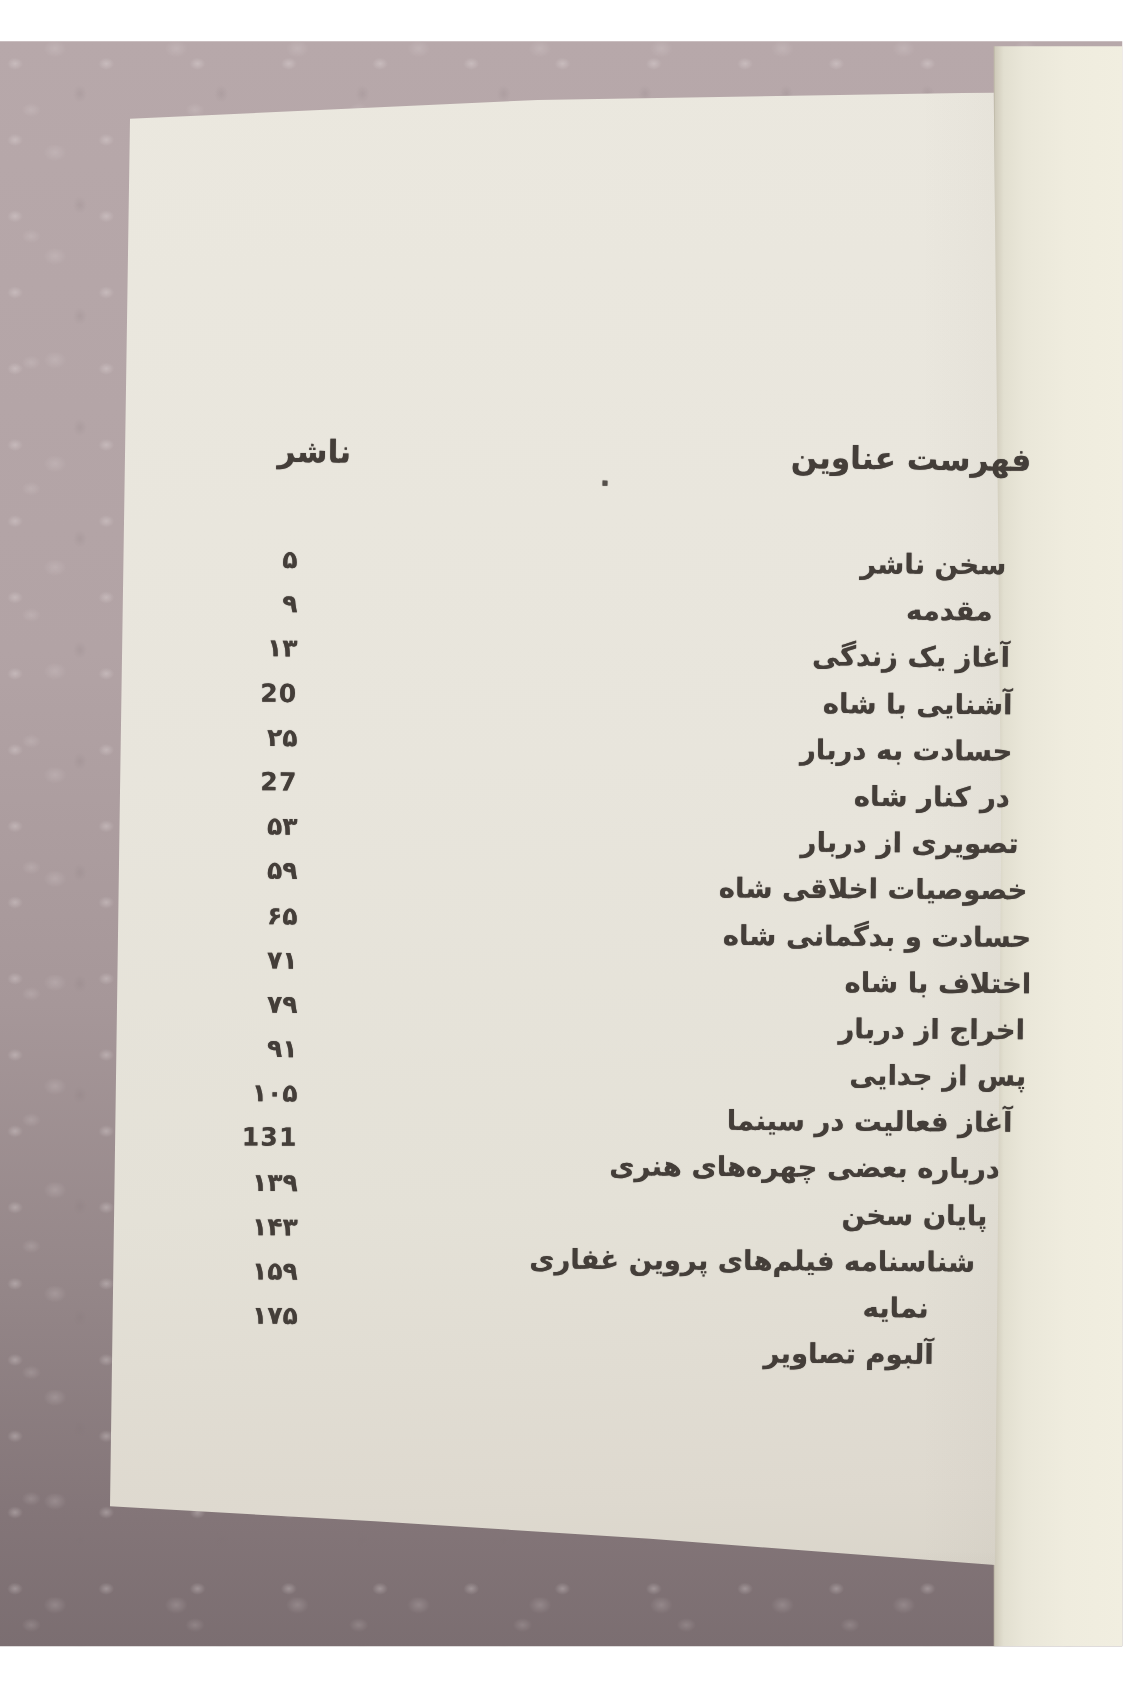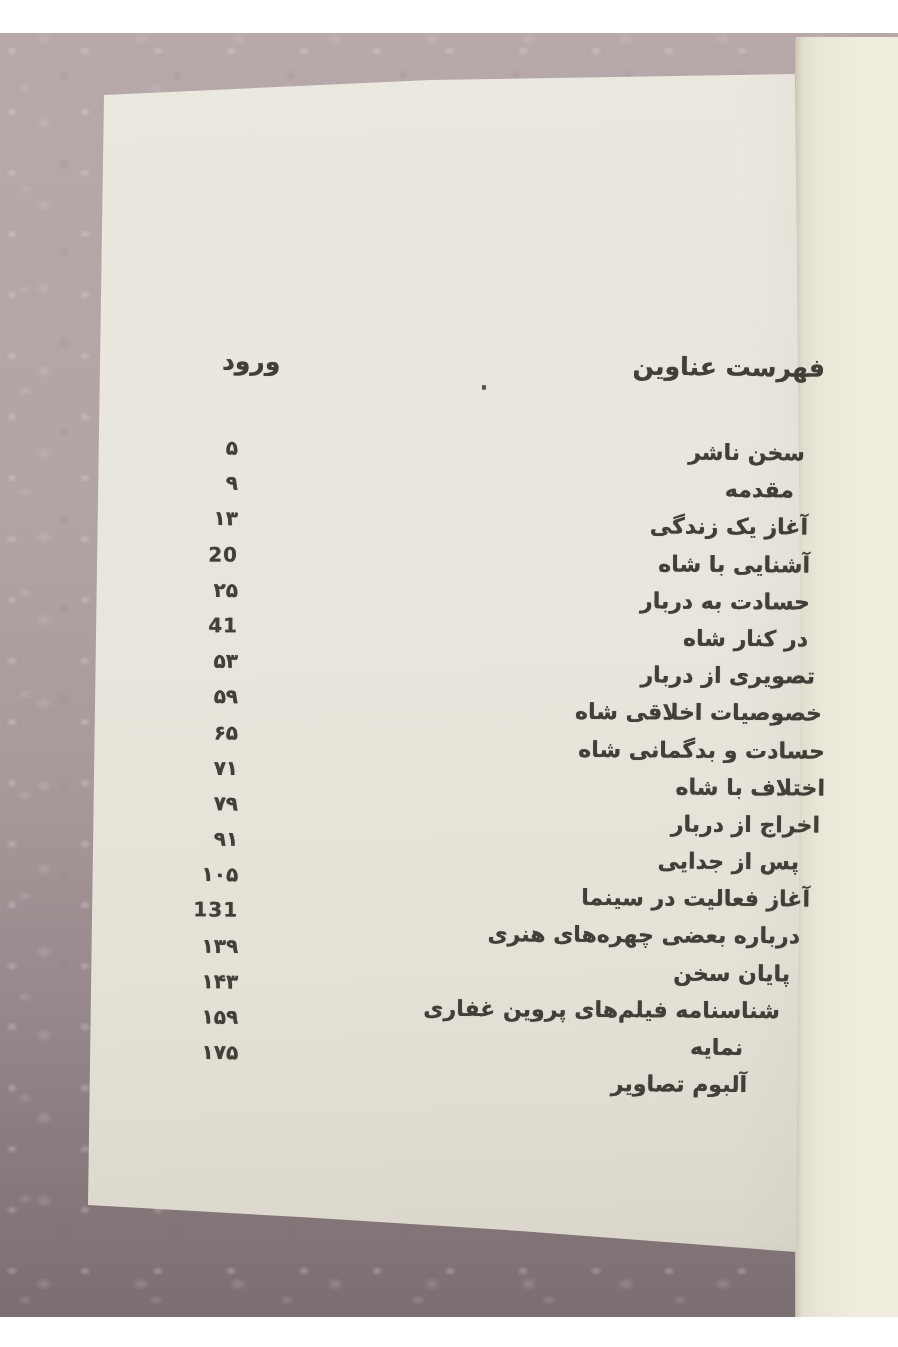--- a/index.html
+++ b/index.html
@@ -74,21 +74,21 @@
   }
 </style>
 </head>
 <body>
 
 <div class="photo">
   <div class="page-stack"></div>
   <div class="book-page"></div>
   <div class="toc">
     <div class="toc-head">
-      <span class="page-label">ورود</span>
+      <span class="page-label">ناشر</span>
       <span class="sep-dot">.</span>
       <span class="titles-label">فهرست عناوین</span>
     </div>
     <div class="toc-list">
         <div class="toc-row">
           <span class="num" style="transform: translateY(-2px);">۵</span>
           <span class="title" style="margin-right: 20px;">سخن ناشر</span>
         </div>
         <div class="toc-row">
           <span class="num" style="transform: translateY(-3.6px);">۹</span>
@@ -100,21 +100,21 @@
         </div>
         <div class="toc-row">
           <span class="num" style="transform: translateY(-6.8px);">20</span>
           <span class="title" style="margin-right: 15px;">آشنایی با شاه</span>
         </div>
         <div class="toc-row">
           <span class="num" style="transform: translateY(-8.4px);">۲۵</span>
           <span class="title" style="margin-right: 15px;">حسادت به دربار</span>
         </div>
         <div class="toc-row">
-          <span class="num" style="transform: translateY(-10px);">41</span>
+          <span class="num" style="transform: translateY(-10px);">27</span>
           <span class="title" style="margin-right: 17px; text-align: right;">در کنار شاه</span>
         </div>
         <div class="toc-row">
           <span class="num" style="transform: translateY(-11.6px); text-align: right;">۵۳</span>
           <span class="title" style="margin-right: 10px;">تصویری از دربار</span>
         </div>
         <div class="toc-row">
           <span class="num" style="transform: translateY(-13.2px);">۵۹</span>
           <span class="title" style="margin-right: 3px;">خصوصیات اخلاقی شاه</span>
         </div>
@@ -125,21 +125,21 @@
         <div class="toc-row">
           <span class="num" style="transform: translateY(-16.4px);">۷۱</span>
           <span class="title" style="margin-right: 0px;">اختلاف با شاه</span>
         </div>
         <div class="toc-row">
           <span class="num" style="transform: translateY(-18px);">۷۹</span>
           <span class="title" style="margin-right: 5px;">اخراج از دربار</span>
         </div>
         <div class="toc-row">
           <span class="num" style="transform: translateY(-19.6px);">۹۱</span>
-          <span class="title" style="margin-right: 26px;">پس از جدایی</span>
+          <span class="title" style="margin-right: 4px;">پس از جدایی</span>
         </div>
         <div class="toc-row">
           <span class="num" style="transform: translateY(-21.2px);">۱۰۵</span>
           <span class="title" style="margin-right: 15px;">آغاز فعالیت در سینما</span>
         </div>
         <div class="toc-row">
           <span class="num" style="transform: translateY(-22.8px);">131</span>
           <span class="title" style="margin-right: 25px;">درباره بعضی چهره‌های هنری</span>
         </div>
         <div class="toc-row">

